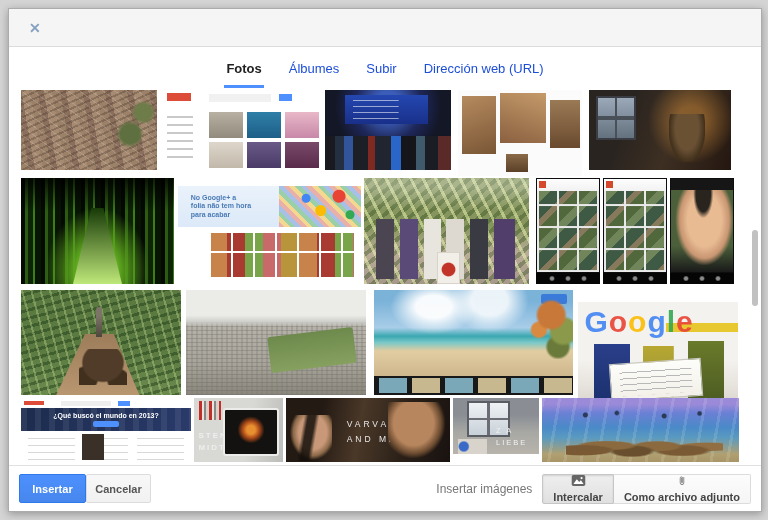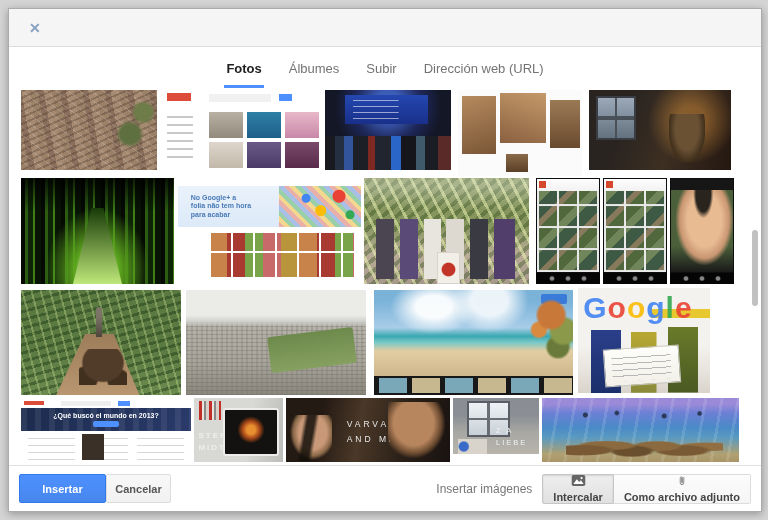--- a/index.html
+++ b/index.html
@@ -11,21 +11,21 @@
 
   
   .hdr { height:38px; background:#f5f5f5; border-bottom:1px solid #dcdcdc;
          display:flex; align-items:center; padding:0 14px; }
   .hdr .title { font-size:18px; color:#333; flex:1; }
   .hdr .close { font-size:14px; font-weight:bold; color:#87a1c0; cursor:pointer; padding:2px 6px; }
 
   
   .tabs { height:41px; display:flex; justify-content:center; align-items:flex-end; gap:23px;
           background:#fff; }
-  .tab { font-size:13px; color:#737373; padding:8px 2px 12px; cursor:pointer; }
+  .tab { font-size:13px; color:#1d4ed8; padding:8px 2px 12px; cursor:pointer; }
   .tab.active { color:#212121; font-weight:bold; border-bottom:3px solid #4d90fe; padding-bottom:9px; }
 
   
   .grid { position:relative; height:378px; background:#fff; overflow:hidden; }
   .tile { position:absolute; overflow:hidden; cursor:pointer; background:#ddd; }
   .ov { position:absolute; pointer-events:none; }
 
   
   .t-aerial { left:12px; top:2px; width:136px; height:80px;
     background:
@@ -181,21 +181,21 @@
     background:
       radial-gradient(circle at 68% 28%, #c87838 0 20%, transparent 25%),
       radial-gradient(circle at 86% 54%, #8a9a4a 0 18%, transparent 23%),
       radial-gradient(circle at 50% 52%, #d88a40 0 15%, transparent 20%),
       radial-gradient(circle at 78% 80%, #6a7a3a 0 14%, transparent 18%); }
   .t-beach::before { content:""; position:absolute; top:4%; right:3%; width:13%; height:9%;
     background:#3a7ad8; border-radius:2px; }
   .t-beach::after { content:""; position:absolute; left:0; right:0; bottom:0; height:18%;
     background:repeating-linear-gradient(90deg, #181818 0 5px, #7aa8b8 5px 33px, #181818 33px 38px, #c8b890 38px 66px);
     box-shadow:inset 0 2px 0 #181818, inset 0 -2px 0 #181818; }
-  .t-check { left:569px; top:200px; width:132px; height:105px;
+  .t-check { left:569px; top:214px; width:160px; height:105px;
     background:
       linear-gradient(#e8c830,#e8c830) no-repeat 100% 22%/45% 9px,
       linear-gradient(180deg, #f4f2ee 0 55%, #e8e4de 78%, #d8d4cc); }
   .t-check::before { content:""; position:absolute; bottom:0; left:6%; width:88%; height:66%;
     background-image:
       linear-gradient(180deg,#2a3f8a,#1a2f6a), linear-gradient(180deg,#b8a832,#8a8a3a),
       linear-gradient(180deg,#6a7a2a,#4a5a22);
     background-repeat:no-repeat;
     background-size:26% 92%, 22% 88%, 26% 95%;
     background-position:6% 100%, 50% 100%, 96% 100%; }
@@ -282,21 +282,21 @@
   .sb-thumb { position:absolute; right:3px; top:142px; width:6px; height:76px;
     background:#c1c1c1; border-radius:3px; cursor:pointer; }
 
   
   .ftr { position:absolute; left:0; right:0; bottom:0; height:46px; background:#fff;
     border-top:1px solid #e0e0e0; display:flex; align-items:center; padding:0 10px; }
   .btn { height:29px; font-size:11px; font-weight:bold; border-radius:2px; cursor:pointer;
     display:inline-flex; align-items:center; justify-content:center;
     font-family:"Liberation Sans", sans-serif; }
   .btn-primary { background:linear-gradient(#4d90fe,#4787ed); border:1px solid #3079ed;
-    color:#fff; width:87px; }
+    color:#fff; width:67px; }
   .btn-default { background:linear-gradient(#f8f8f8,#f1f1f1); border:1px solid #dcdcdc;
     color:#555; width:65px; margin-left:0; }
   .ftr .spacer { flex:1; }
   .insert-label { font-size:12px; color:#777; margin-right:10px; }
   .seg-group { display:inline-flex; height:30px; }
   .seg { display:inline-flex; align-items:center; gap:5px; padding:0 10px; font-size:11px;
     font-weight:bold; color:#444; cursor:pointer; border:1px solid #dcdcdc;flex-direction:column; }
   .seg.sel { background:linear-gradient(#eee,#e0e0e0); box-shadow:inset 0 1px 2px rgba(0,0,0,.12);
     border-color:#c6c6c6; border-radius:2px 0 0 2px; }
   .seg.plain { background:linear-gradient(#fcfcfc,#f5f5f5); border-left:none; border-radius:0 2px 2px 0; }

